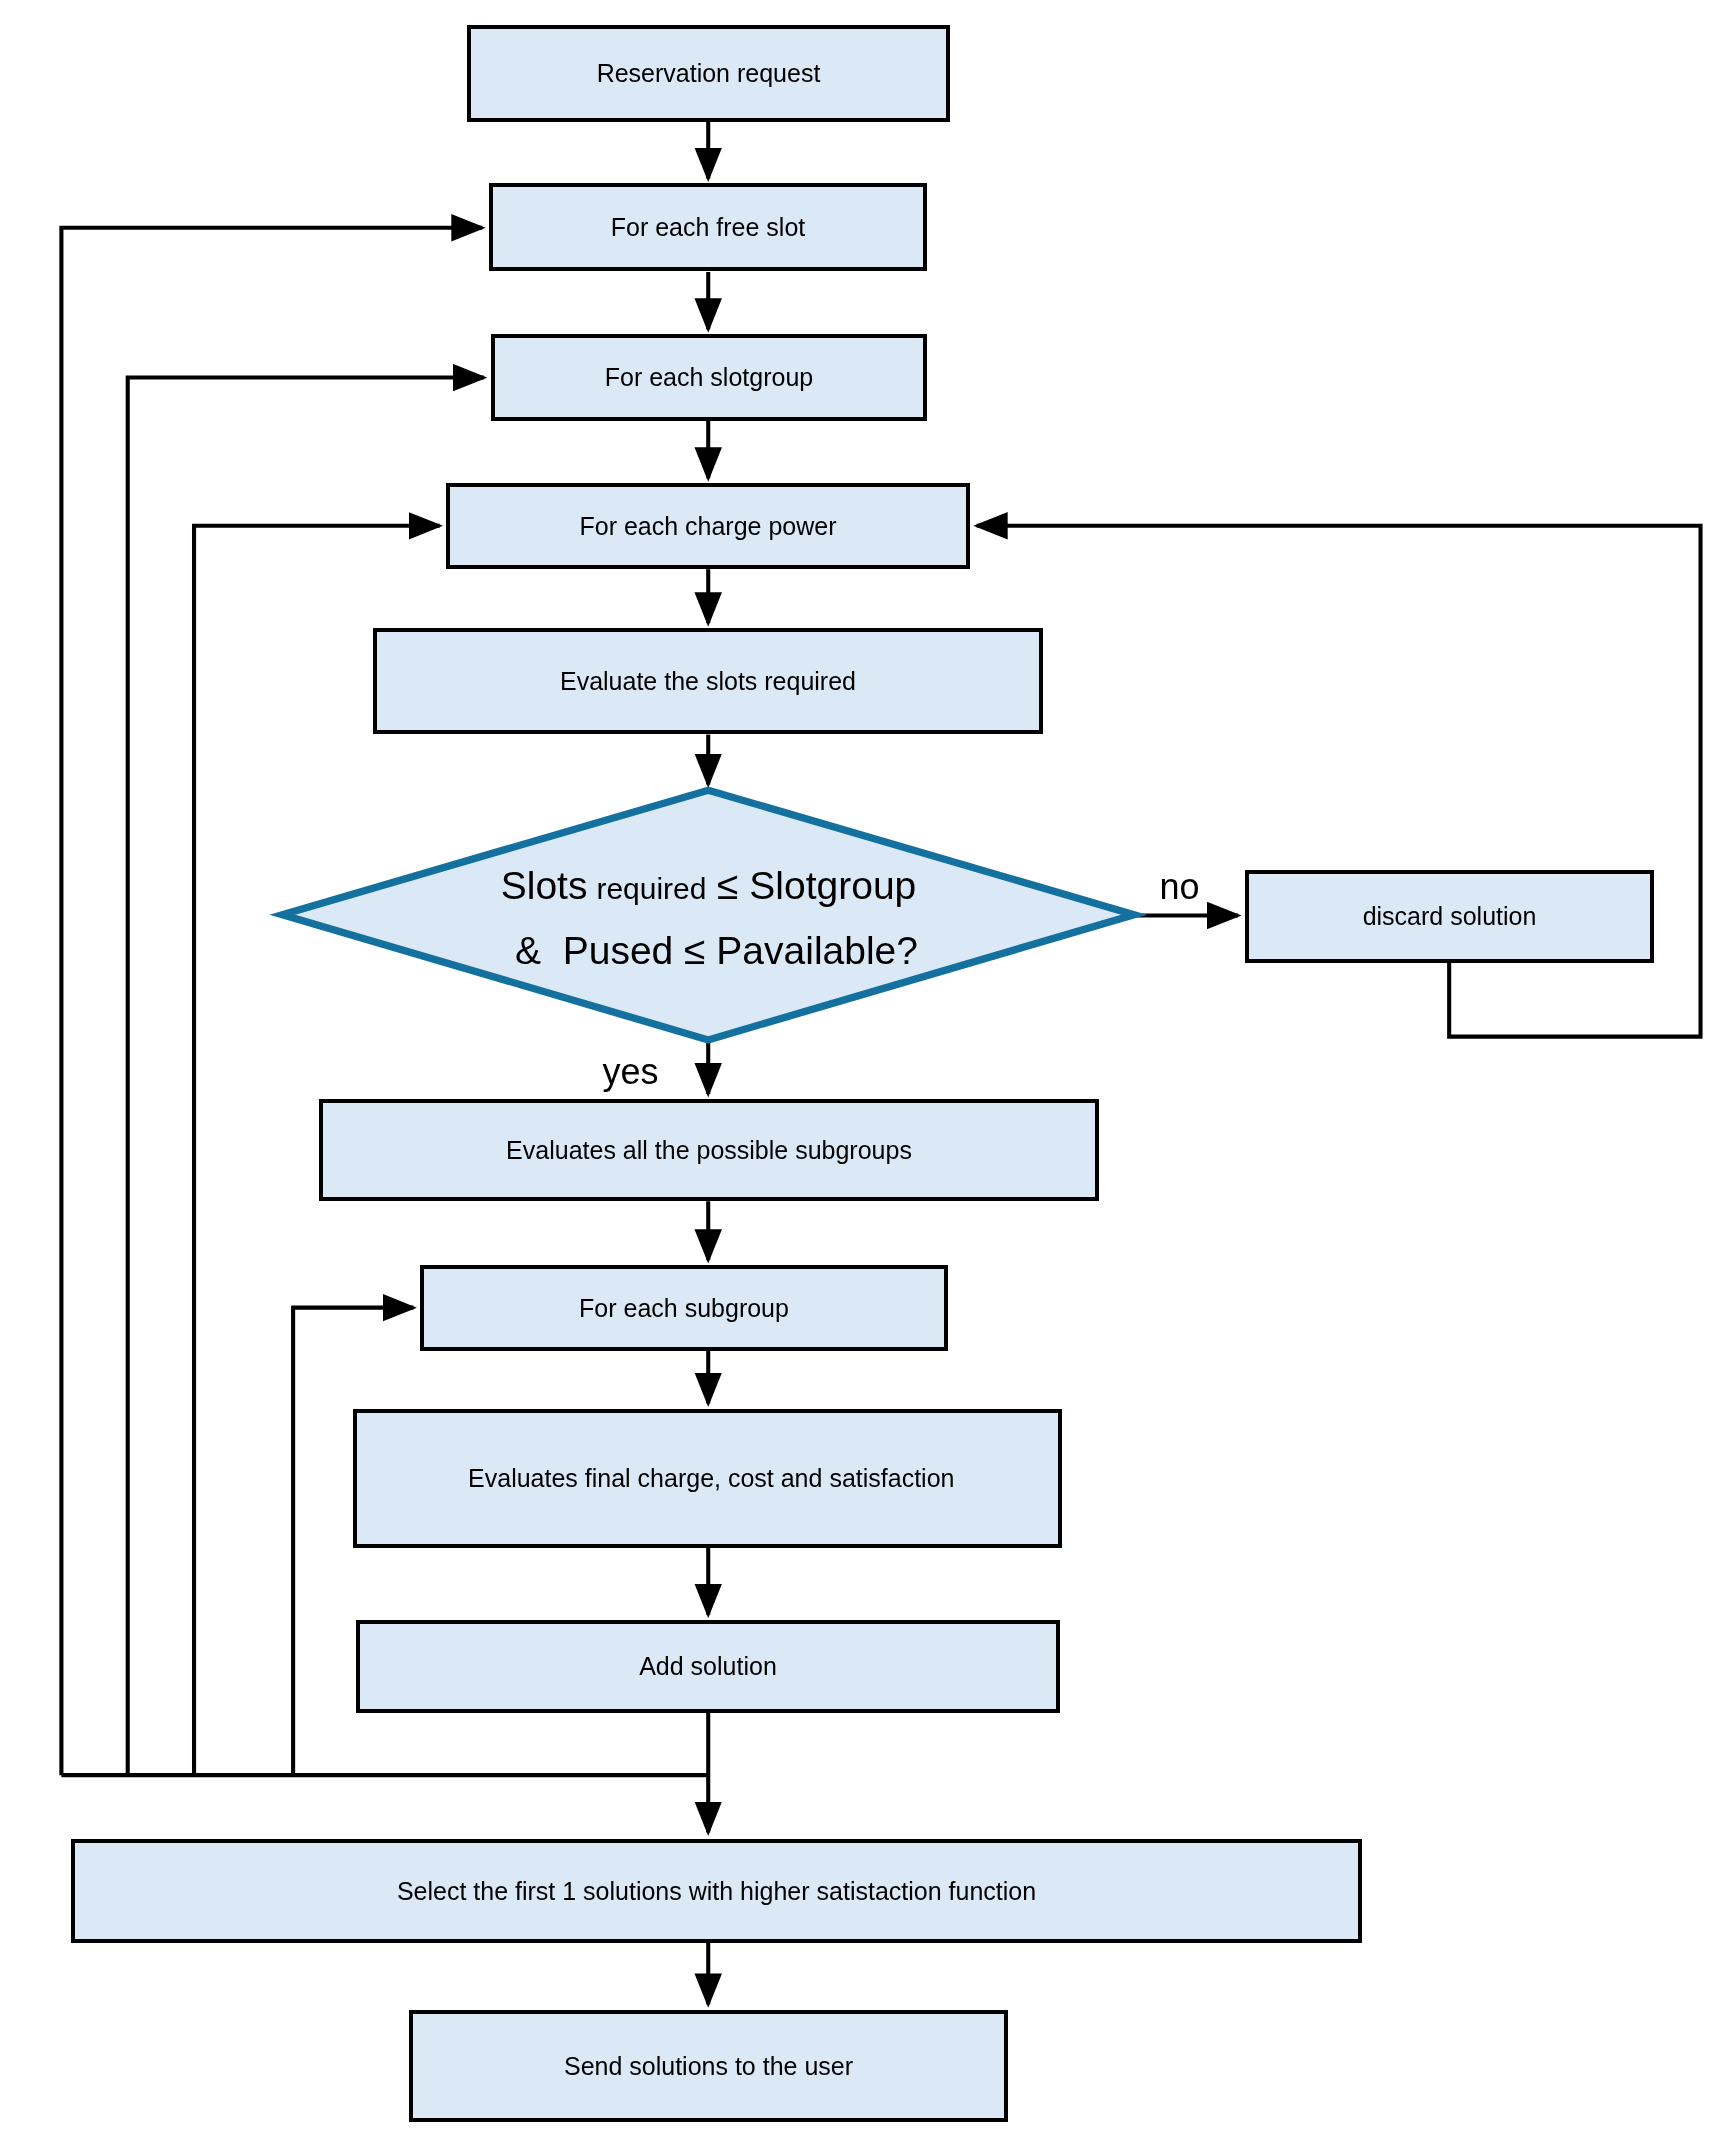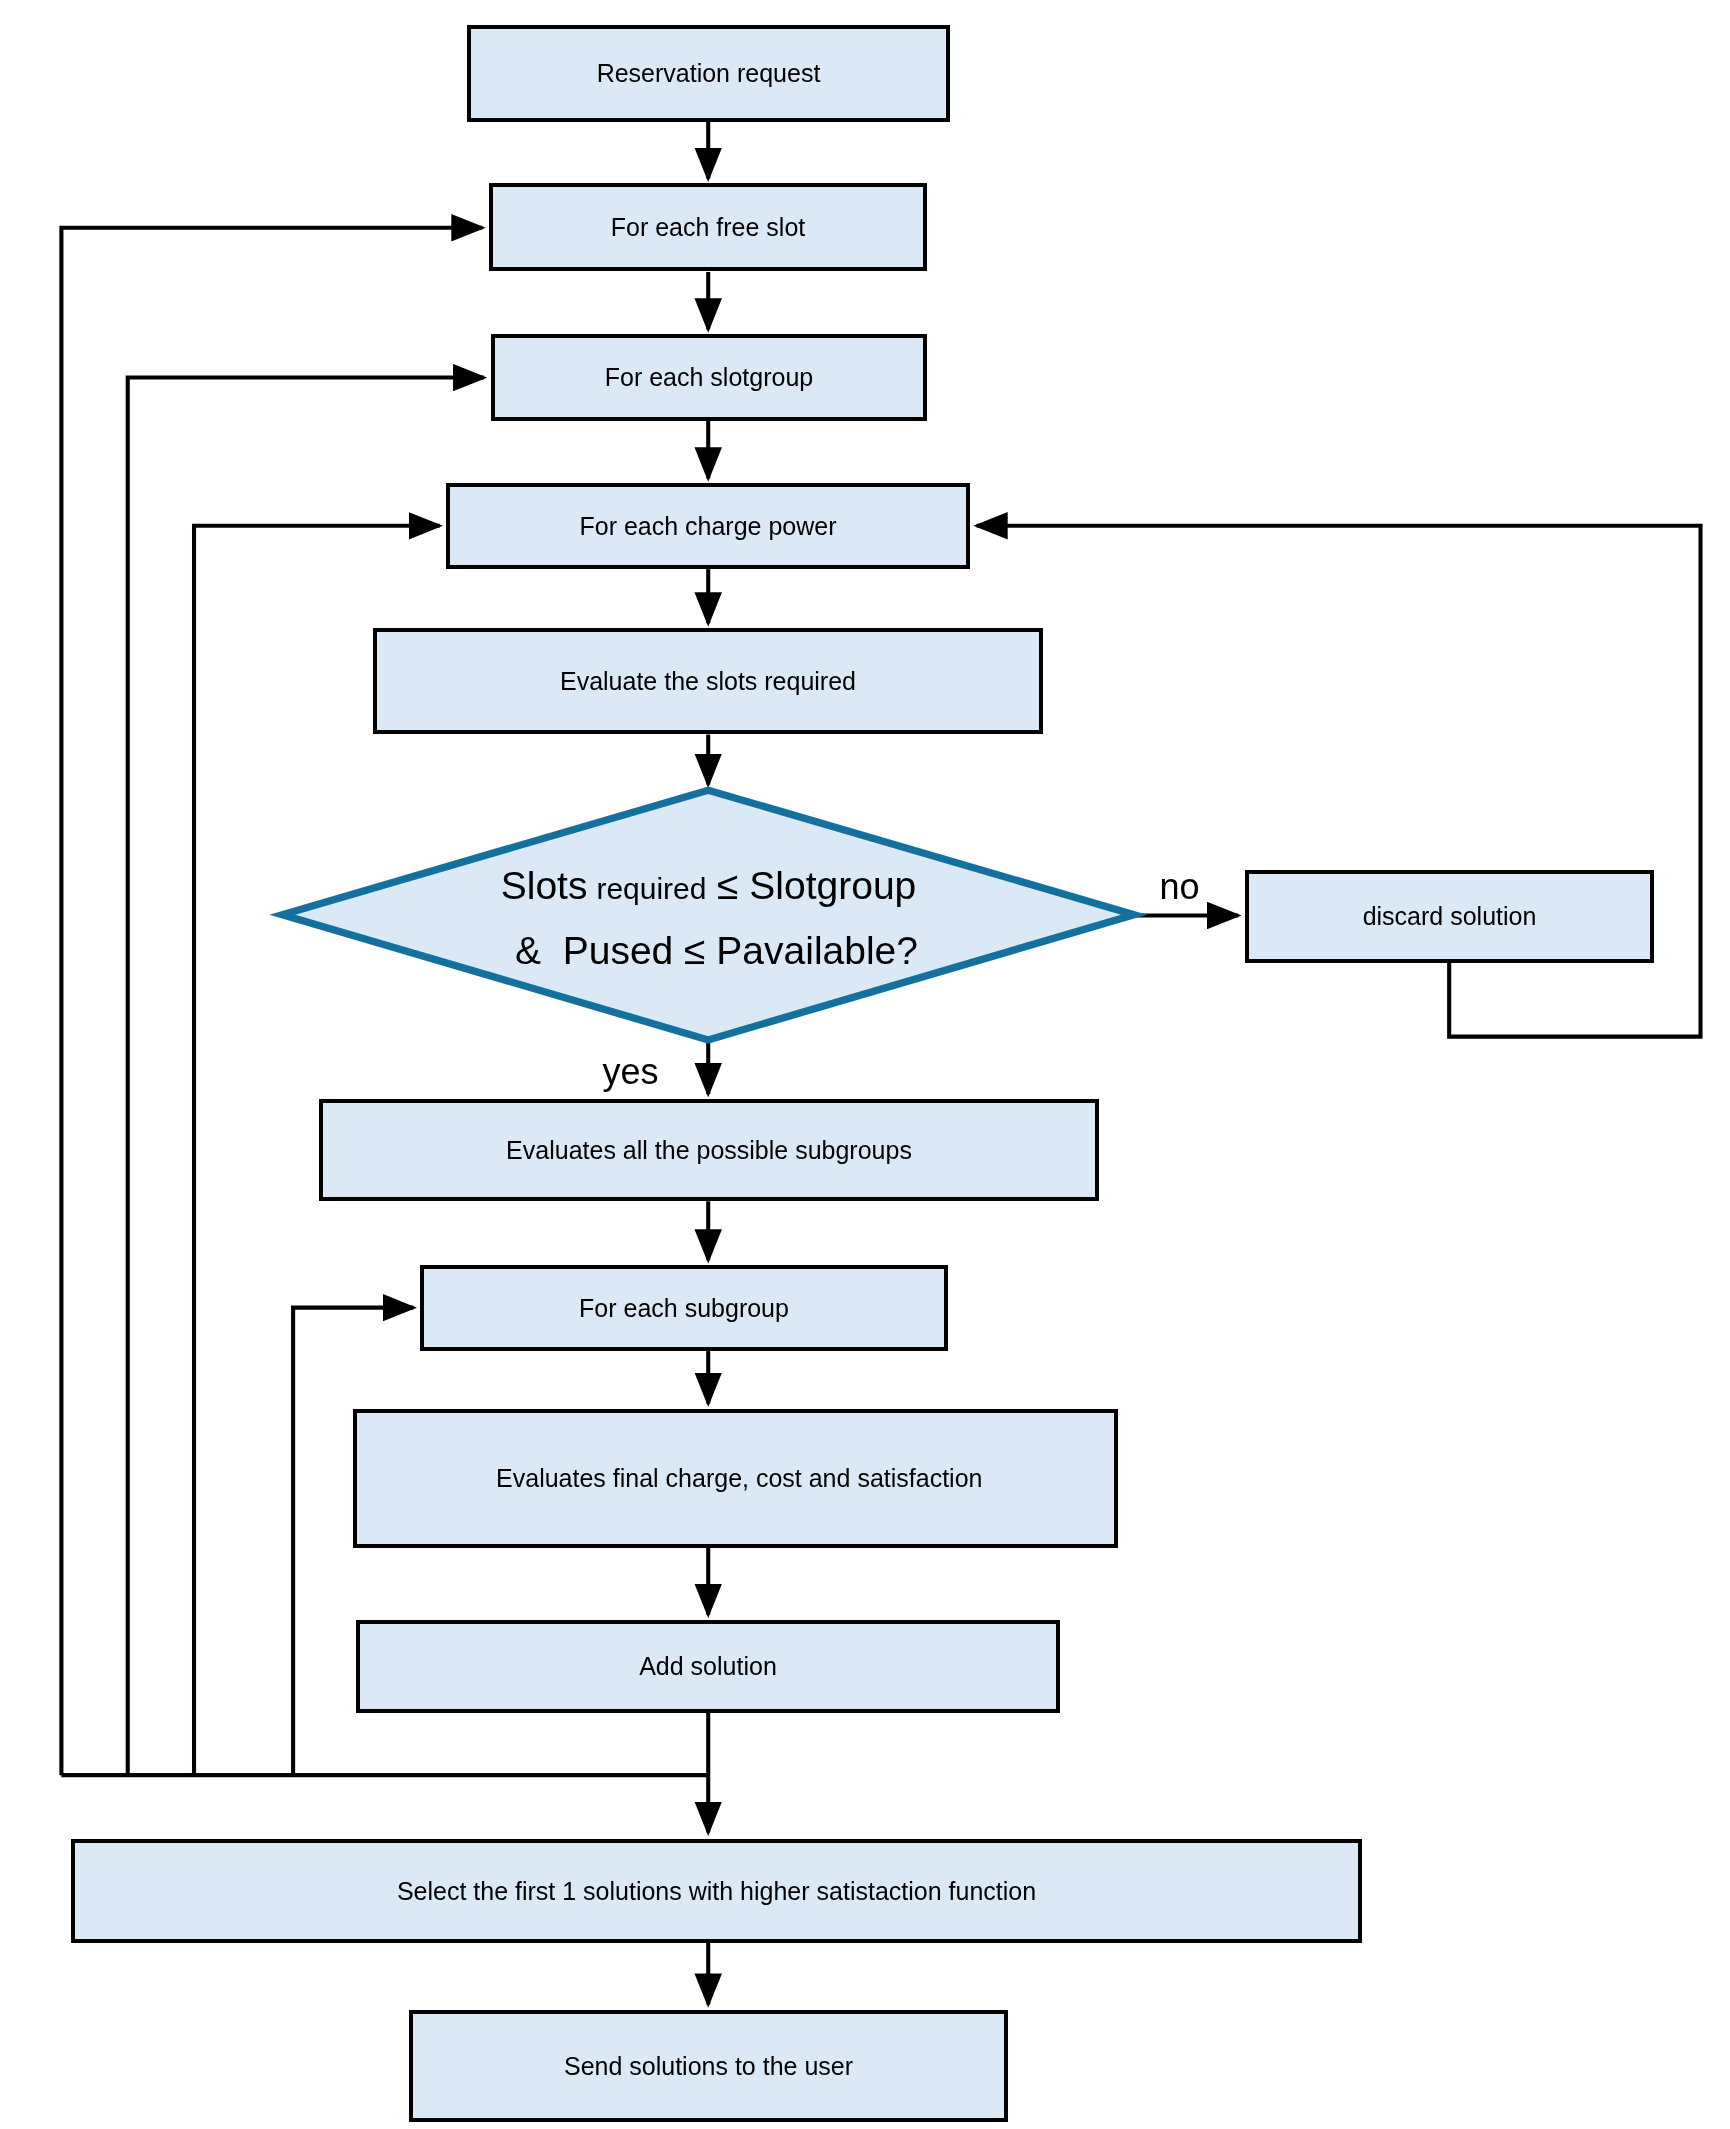--- a/index.html
+++ b/index.html
@@ -47,21 +47,21 @@
   .decision-line2{white-space:pre;margin-left:16px;}
   
   #n-reservation      {left:467px;  top:24.6px;   width:483px;  height:97px;}
   #n-free-slot        {left:489px;  top:183px;  width:438px;  height:88px;}
   #n-slotgroup        {left:491px;  top:334px;  width:436px;  height:87px;}
   #n-charge-power     {left:446px;  top:483px;  width:524px;  height:86px;}
   #n-eval-slots       {left:373px;  top:628px;  width:670px;  height:106px;}
   #n-discard          {left:1245px; top:870px; width:409px;  height:93px;}
   #n-eval-subgroups   {left:319px;  top:1099px; width:780px;  height:102px;}
   #n-foreach-subgroup {left:420px;  top:1265px; width:528px;  height:86px;}
-  #n-eval-final       {left:353px;  top:1409px; width:765px;  height:139px;padding-left:19px;}
+  #n-eval-final       {left:353px;  top:1409px; width:709px;  height:139px;padding-left:19px;}
   #n-add-solution     {left:356px;  top:1620px; width:704px;  height:93px;}
   #n-select5          {left:71px;   top:1839px; width:1291px; height:104px;}
   #n-send             {left:409px;  top:2010px; width:599px;  height:112px;text-align:center;}
   #lbl-no  {left:1114px;top:862px;width:131px;height:49px;}
   #lbl-yes {left:565px; top:1047px;width:131px;height:49px;}
 </style>
 </head>
 <body>
 
 <div class="stage">

